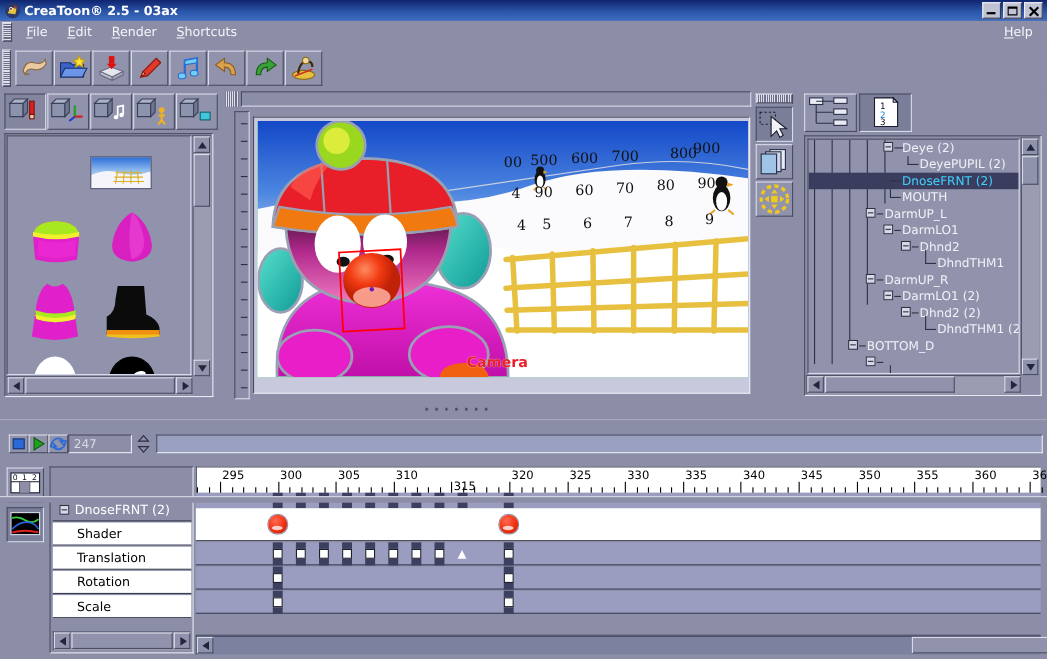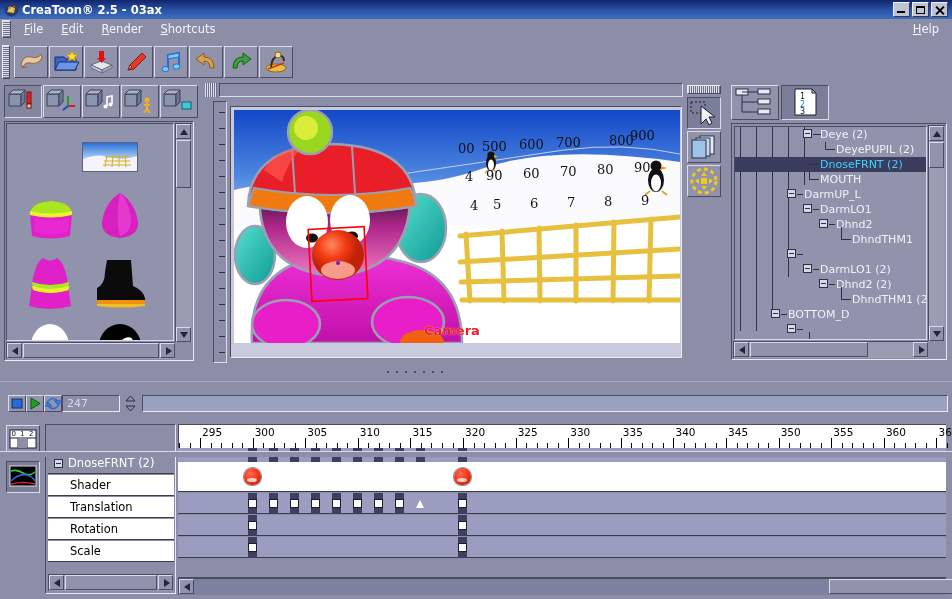--- a/index.html
+++ b/index.html
@@ -838,20 +838,23 @@
         <div class="tbox" style="left:84px; top:92px;">
             <i></i>
           </div>
 
         <div class="trow" style="top:105px; padding-left:117px;">
           <span class="tlabel">DhndTHM1</span>
           </div>
         <div class="tline-h" style="left:106px; top:112px; width:10px;"></div>
         <div class="tline-v" style="left:106px; top:100px; height:13px;"></div>
 
+        <div class="trow" style="top:120px; padding-left:69px;">
+          <span class="tlabel">DarmUP_R</span>
+          </div>
         <div class="tline-h" style="left:62px; top:127px; width:6px;"></div>
         <div class="tbox" style="left:52px; top:122px;">
             <i></i>
           </div>
 
         <div class="trow" style="top:135px; padding-left:85px;">
           <span class="tlabel">DarmLO1 (2)</span>
           </div>
         <div class="tline-h" style="left:78px; top:142px; width:6px;"></div>
         <div class="tbox" style="left:68px; top:137px;">
@@ -1018,21 +1021,21 @@
           <div class="rtick" style="left: 147.288px; height: 5px;"></div>
           <div class="rtick" style="left: 157.808px; height: 5px;"></div>
           <div class="rtick" style="left: 168.329px; height: 5px;"></div>
           <div class="rtick" style="left: 178.849px; height: 10px;"></div>
           <div class="rlabel" style="left: 180.849px;">310</div>
           <div class="rtick" style="left: 189.37px; height: 5px;"></div>
           <div class="rtick" style="left: 199.89px; height: 5px;"></div>
           <div class="rtick" style="left: 210.411px; height: 5px;"></div>
           <div class="rtick" style="left: 220.932px; height: 5px;"></div>
           <div class="rtick" style="left: 231.452px; height: 10px;"></div>
-          <div class="rlabel" style="left: 233.452px;">315</div>
+          <div class="rlabel" style="left: 233.452px; margin-top: 10px;">315</div>
           <div class="rtick" style="left: 241.973px; height: 5px;"></div>
           <div class="rtick" style="left: 252.493px; height: 5px;"></div>
           <div class="rtick" style="left: 263.014px; height: 5px;"></div>
           <div class="rtick" style="left: 273.534px; height: 5px;"></div>
           <div class="rtick" style="left: 284.055px; height: 10px;"></div>
           <div class="rlabel" style="left: 286.055px;">320</div>
           <div class="rtick" style="left: 294.575px; height: 5px;"></div>
           <div class="rtick" style="left: 305.096px; height: 5px;"></div>
           <div class="rtick" style="left: 315.616px; height: 5px;"></div>
           <div class="rtick" style="left: 326.137px; height: 5px;"></div>

